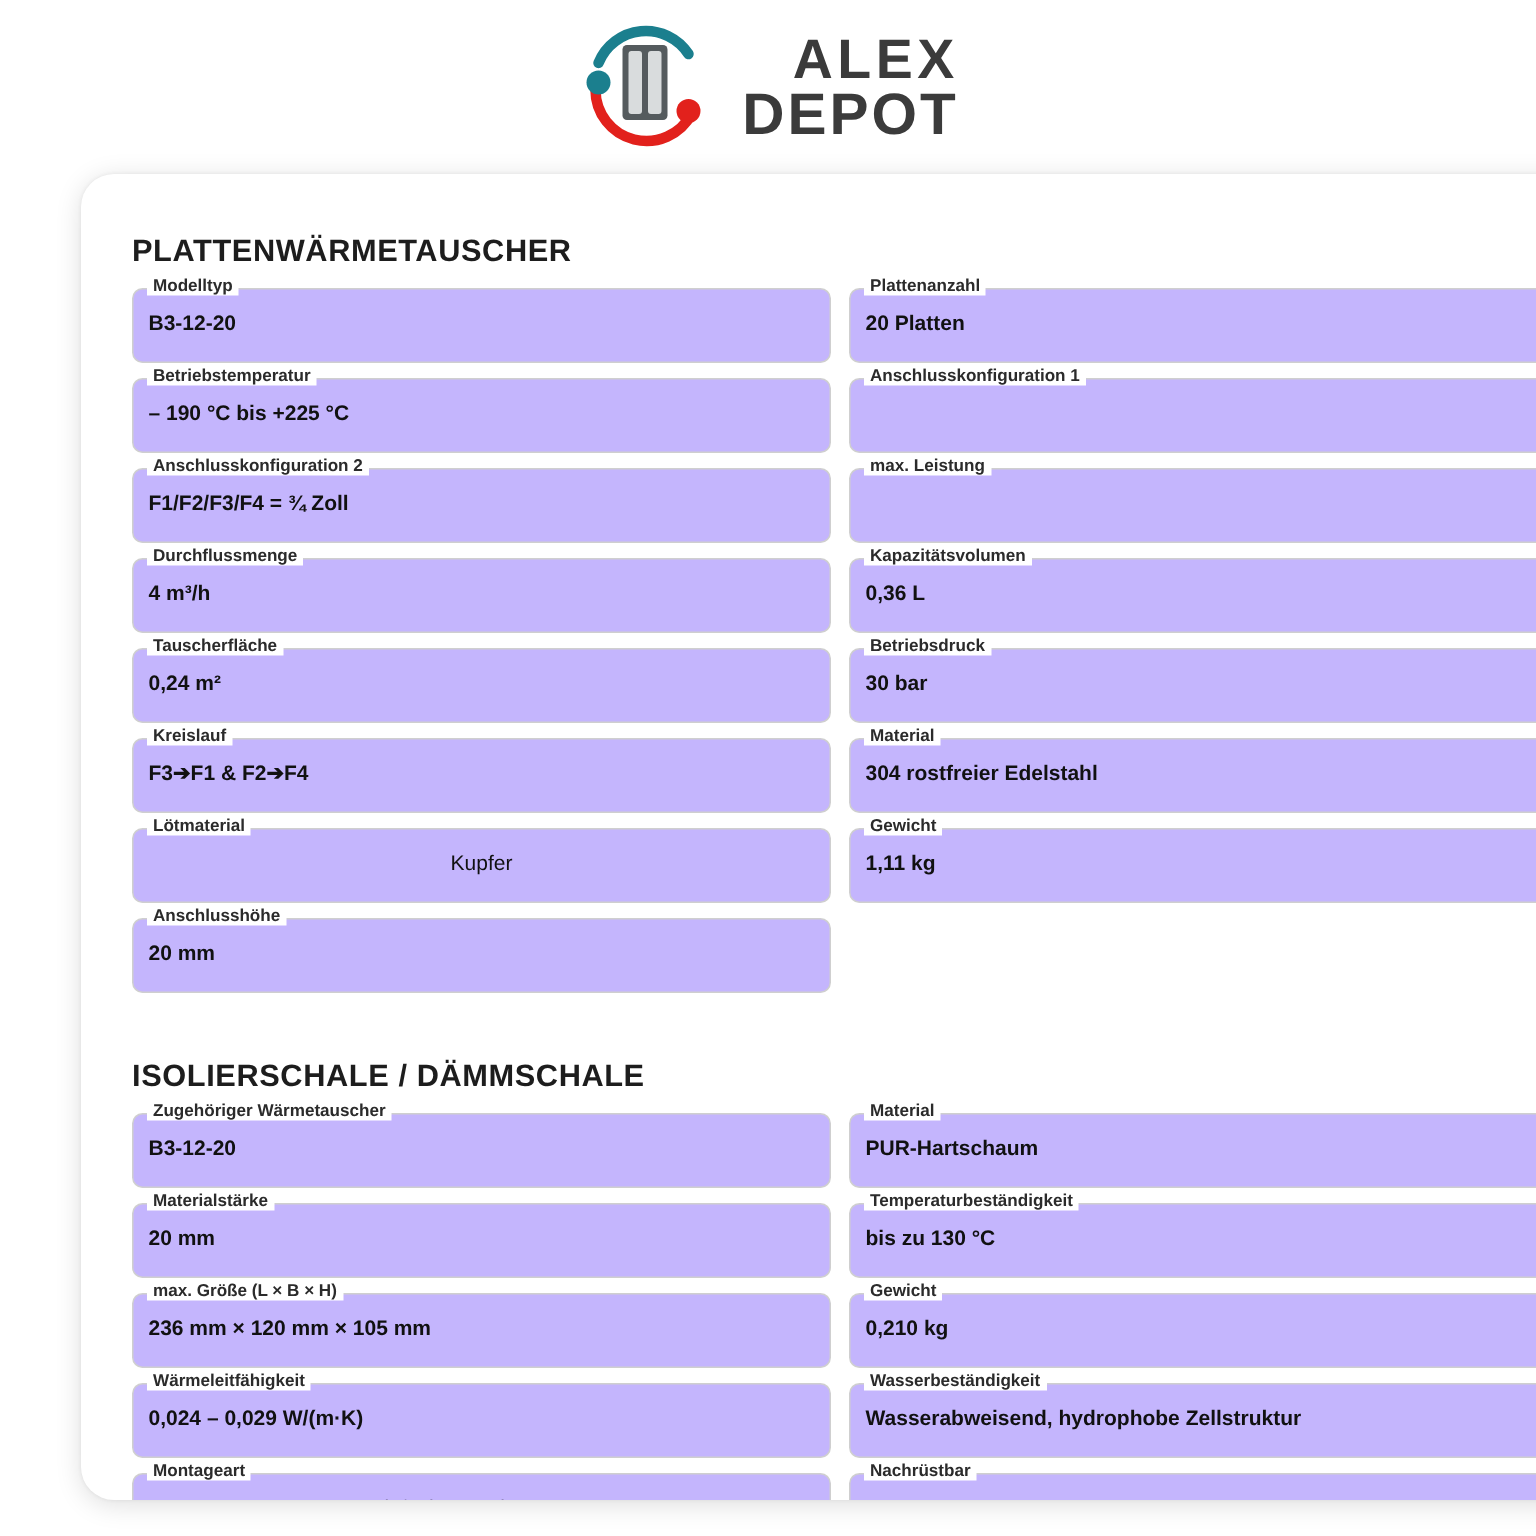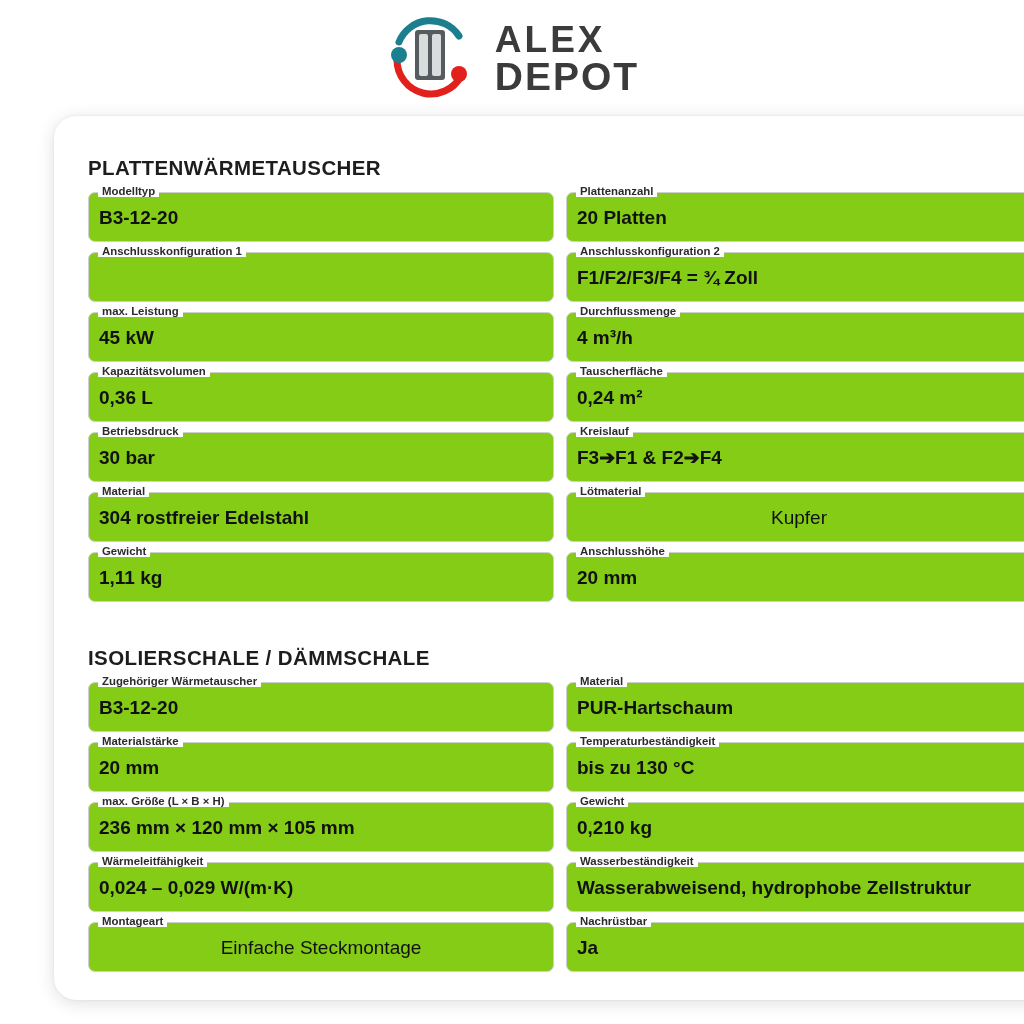--- a/index.html
+++ b/index.html
@@ -33,20 +33,21 @@
     width: 96px;
     height: 90px;
     position: relative;
     flex: none;
   }
   .logo-text {
     display: flex;
     flex-direction: column;
     justify-content: center;
     line-height: 0.92;
+    align-items: flex-end;
   }
   .logo-alex {
     font-size: 37px;
     font-weight: bold;
     letter-spacing: 3px;
     color: #3b3b3b;
   }
   .logo-depot {
     font-size: 39px;
     font-weight: bold;
@@ -88,35 +89,35 @@
     row-gap: 10px;
   }
 
   .field {
     position: relative;
     border: 1.3px solid #cfcfcf;
     border-radius: 7px;
     height: 50px;
     box-sizing: border-box;
     padding: 15px 10px 0 10px;
-    background: #84cc16;
+    background: #c4b5fd;
   }
   .field-label {
     position: absolute;
     top: -8px;
     left: 9px;
     background: #ffffff;
     padding: 0 4px;
     font-size: 11.4px;
     font-weight: bold;
     color: #2b2b2b;
     white-space: nowrap;
   }
   .field-value {
-    font-size: 19px;
+    font-size: 14px;
     font-weight: bold;
     color: #111111;
     white-space: nowrap;
     line-height: 1.1;
   }
   .field-value.thin {
     font-weight: normal;
     text-align: center;
   }
 </style>
@@ -149,29 +150,32 @@
     <div class="grid" id="grid-0">
         <div class="field">
           <span class="field-label">Modelltyp</span>
           <div class="field-value">B3-12-20</div>
         </div>
         <div class="field">
           <span class="field-label">Plattenanzahl</span>
           <div class="field-value">20 Platten</div>
         </div>
         <div class="field">
+          <span class="field-label">Betriebstemperatur</span>
+          <div class="field-value">– 190 °C bis +225 °C</div>
+        </div>
+        <div class="field">
           <span class="field-label">Anschlusskonfiguration 1</span>
         </div>
         <div class="field">
           <span class="field-label">Anschlusskonfiguration 2</span>
           <div class="field-value">F1/F2/F3/F4 = ¾ Zoll</div>
         </div>
         <div class="field">
           <span class="field-label">max. Leistung</span>
-          <div class="field-value">45 kW</div>
         </div>
         <div class="field">
           <span class="field-label">Durchflussmenge</span>
           <div class="field-value">4 m³/h</div>
         </div>
         <div class="field">
           <span class="field-label">Kapazitätsvolumen</span>
           <div class="field-value">0,36 L</div>
         </div>
         <div class="field">

